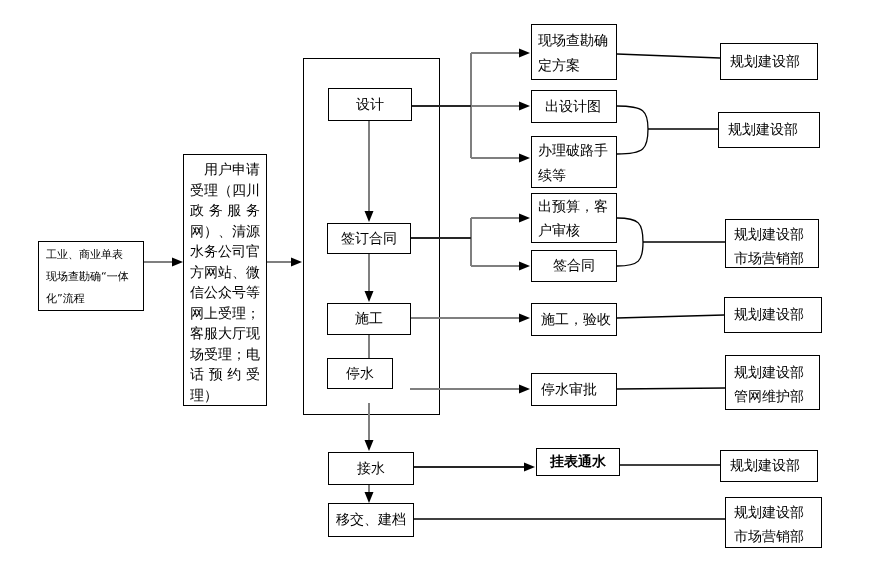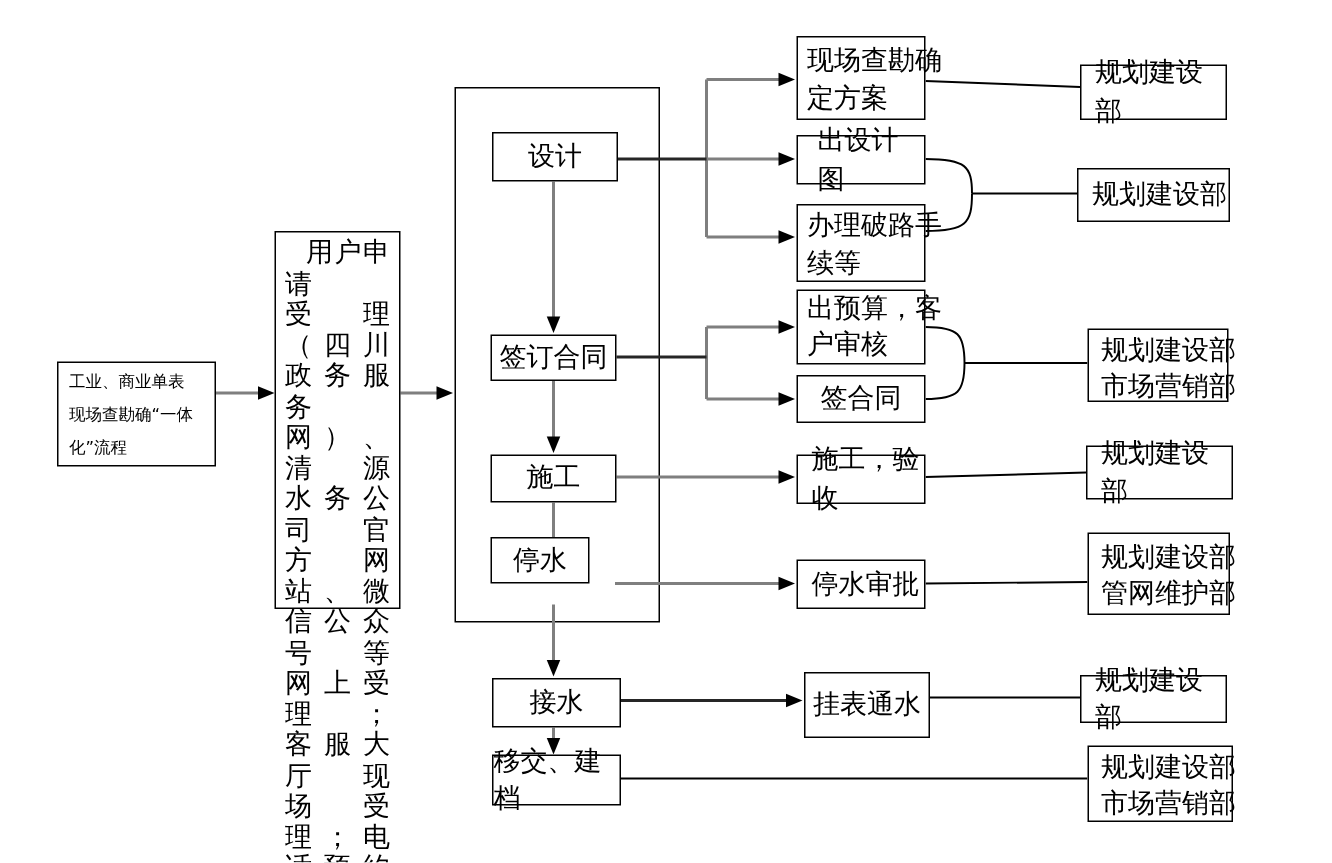--- a/index.html
+++ b/index.html
@@ -4,21 +4,21 @@
 <style>
   html,body{margin:0;padding:0;background:#fff;}
   #canvas{
     position:relative;width:888px;height:575px;background:#ffffff;
     font-family:"DejaVu Sans","Liberation Sans",sans-serif;
     color:#000;overflow:hidden;
   }
   #wires{position:absolute;left:0;top:0;z-index:1;}
   .box{
     position:absolute;box-sizing:border-box;border:1px solid #000;
-    background:#fff;font-size:18px;line-height:1.4;z-index:2;
+    background:#fff;font-size:14px;line-height:1.4;z-index:2;
   }
   .frame{
     position:absolute;box-sizing:border-box;border:1px solid #000;
     background:transparent;z-index:0;
   }
   .center{display:flex;align-items:center;justify-content:center;}
   .leftpad{display:flex;align-items:center;padding-left:9px;}
   .lines{padding:3px 5px 0 6px;}
   .lines .ln{line-height:25px;white-space:nowrap;}
   .start-box{font-size:11px;padding:2px 7px;}
@@ -132,21 +132,21 @@
     <div class="ln">办理破路手</div>
     <div class="ln">续等</div>
   </div>
   <div class="box lines" style="left:531px;top:193px;width:86px;height:50px;padding-top:0;">
     <div class="ln" style="line-height:24px;">出预算，客</div>
     <div class="ln" style="line-height:24px;">户审核</div>
   </div>
   <div class="box center" style="left:531px;top:250px;width:86px;height:32px;">签合同</div>
   <div class="box leftpad" style="left:531px;top:303px;width:86px;height:33px;">施工，验收</div>
   <div class="box leftpad" style="left:531px;top:373px;width:86px;height:33px;">停水审批</div>
-  <div class="box center" style="left:536px;top:448px;width:84px;height:44px;">挂表通水</div>
+  <div class="box center" style="left:536px;top:448px;width:84px;height:28px;font-weight:bold;">挂表通水</div>
 
   <div class="box leftpad" style="left:720px;top:43px;width:98px;height:37px;">规划建设部</div>
   <div class="box leftpad" style="left:718px;top:112px;width:102px;height:36px;">规划建设部</div>
   <div class="box lines dept2" style="left:725px;top:219px;width:94px;height:49px;padding-left:8px;">
     <div class="ln">规划建设部</div>
     <div class="ln">市场营销部</div>
   </div>
   <div class="box leftpad" style="left:724px;top:297px;width:98px;height:36px;">规划建设部</div>
   <div class="box lines dept2" style="left:725px;top:355px;width:95px;height:55px;padding-left:8px;padding-top:4px;">
     <div class="ln">规划建设部</div>

